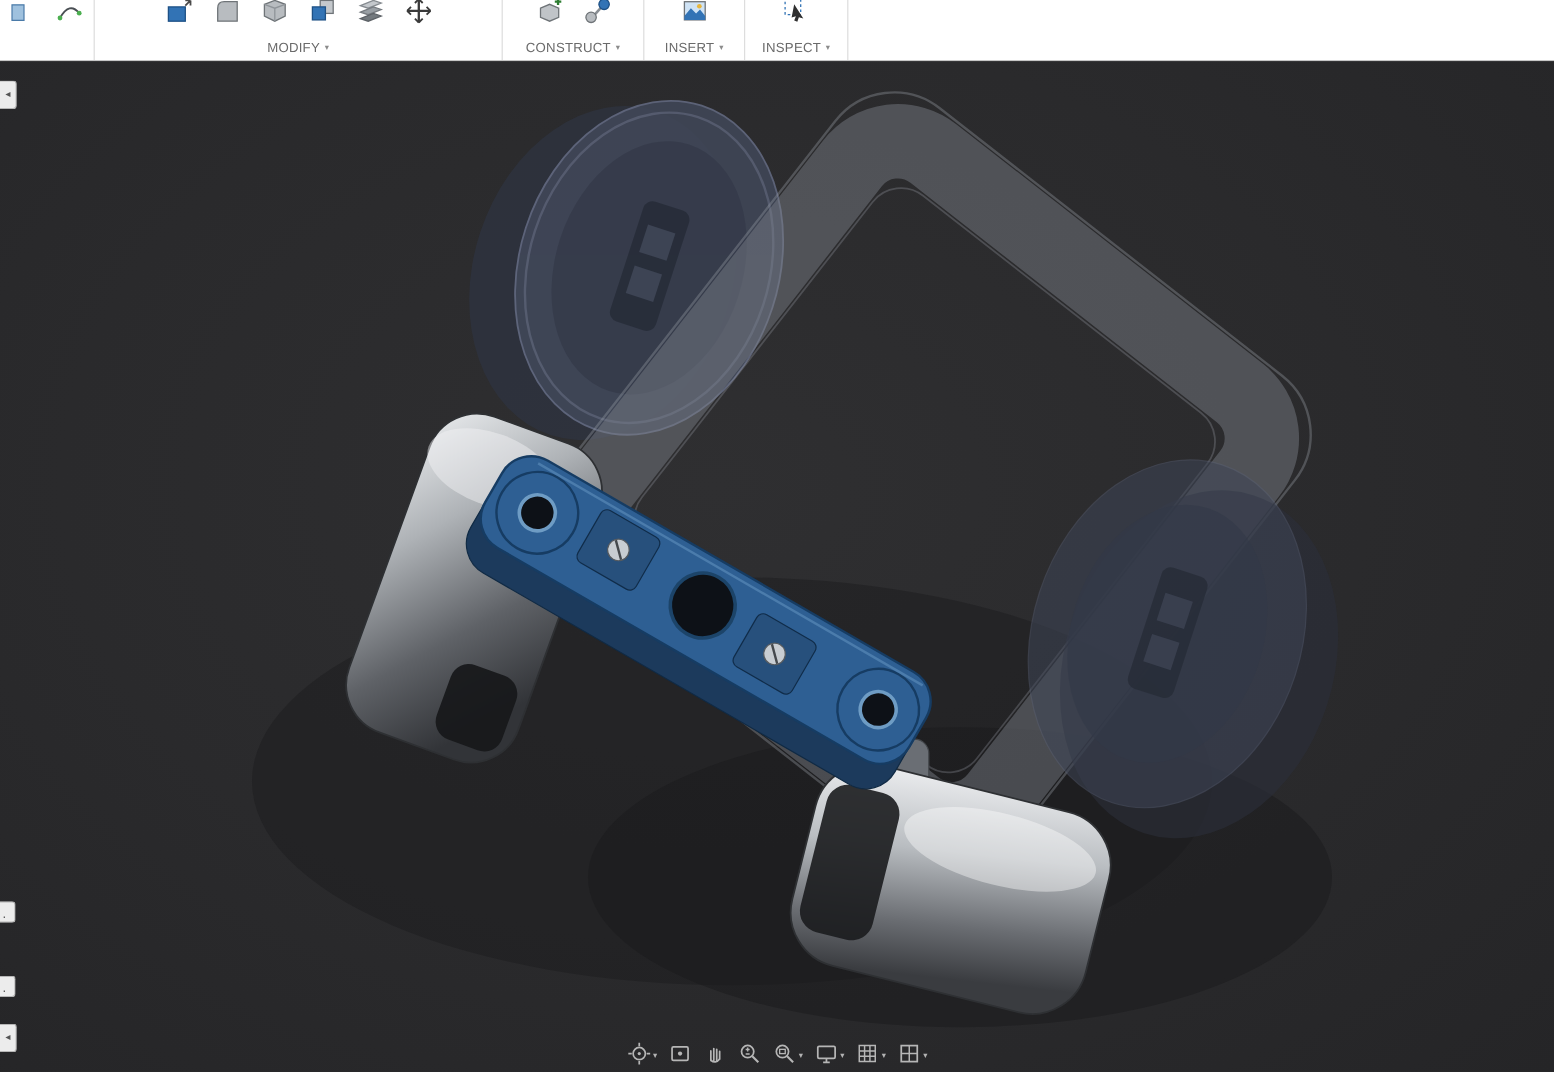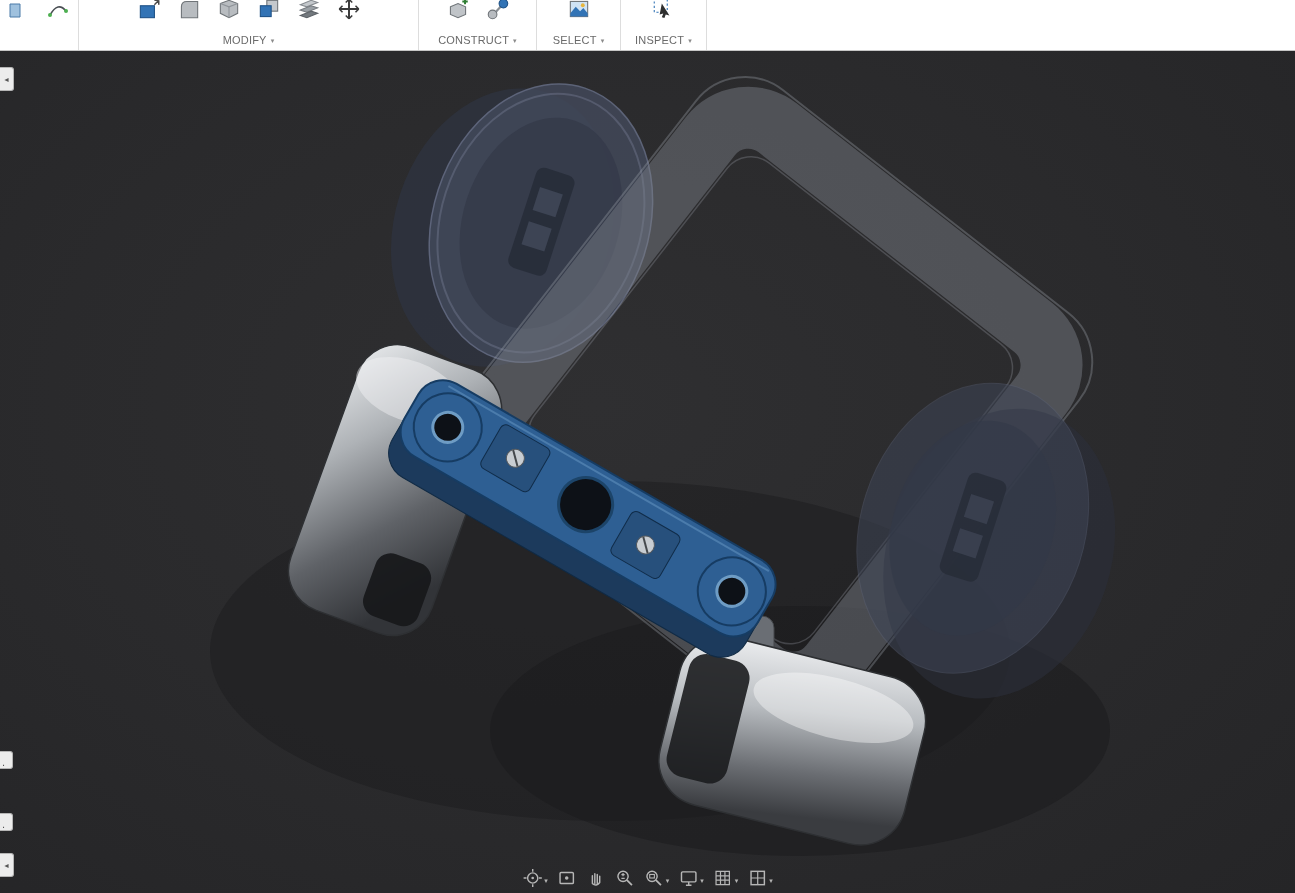--- a/index.html
+++ b/index.html
@@ -152,21 +152,21 @@
     <div class="tb-icons">
       <button class="tb-btn">
         <svg width="26" height="26" viewBox="0 0 24 24">
           <rect x="4" y="5" width="16" height="14" fill="#cfe3f5" stroke="#6f7478"></rect>
           <path d="M4 16 L9 10 L13 14 L16 11 L20 16 V19 H4 Z" fill="#3273b5"></path>
           <circle cx="15.5" cy="8.5" r="1.8" fill="#e8b63c"></circle>
         </svg>
       </button>
     </div>
     <button class="tb-label">
-      <span>SELECT</span>
+      <span>INSERT</span>
       <span class="caret">▾</span>
     </button>
   </div>
 
   <div class="tb-group" style="min-width:86px">
     <div class="tb-icons">
       <button class="tb-btn">
         <svg width="26" height="26" viewBox="0 0 24 24">
           <rect x="3" y="3" width="12" height="12" fill="none" stroke="#3273b5" stroke-dasharray="2 2"></rect>
           <path d="M10 7 l7 11 -3.4 -1 -1.2 3.4 -2.4 -0.9 1.3 -3.3 -3.3 0.9 Z" fill="#2f2f2f"></path>

